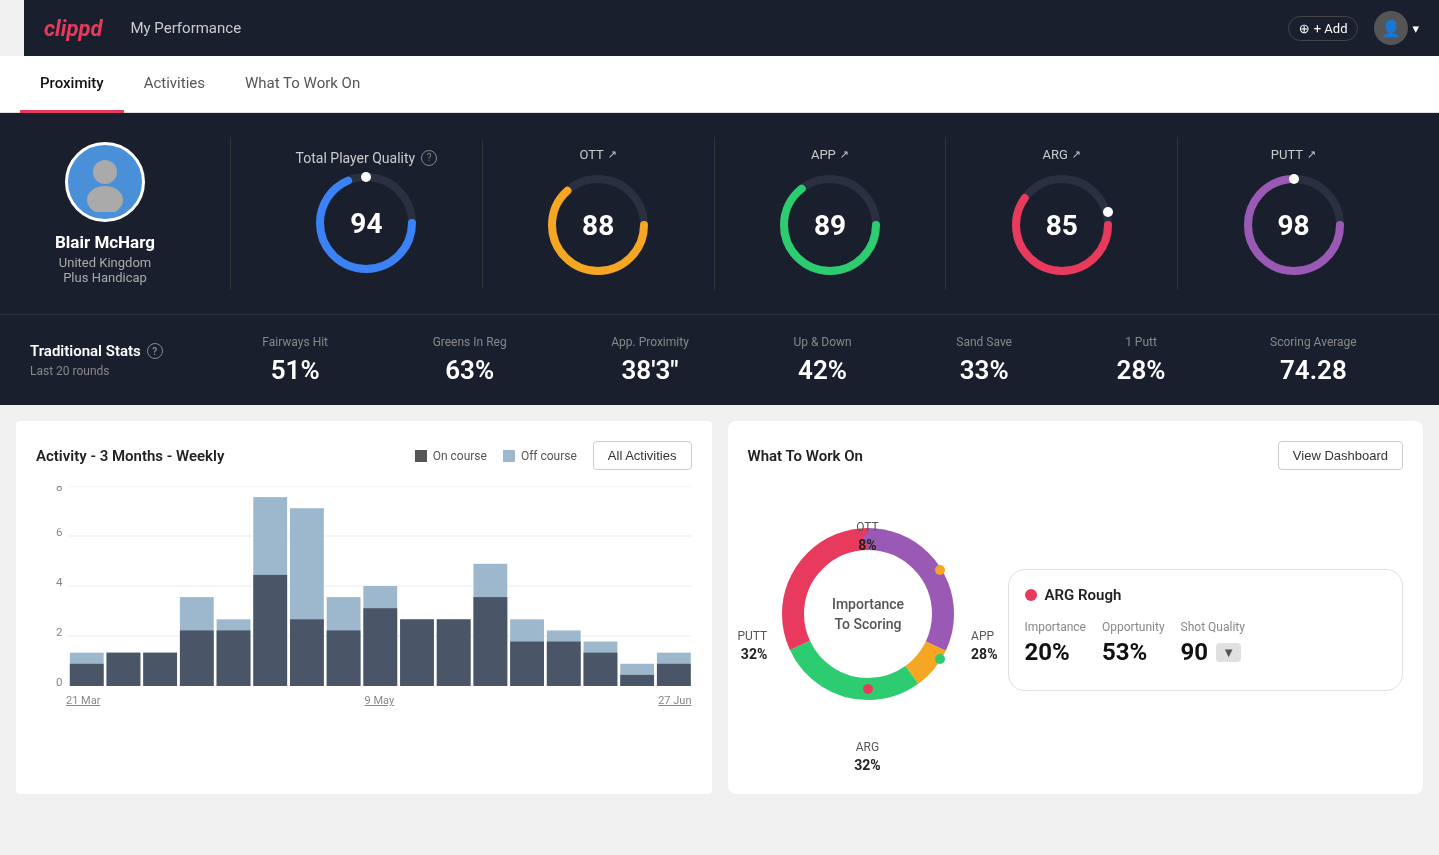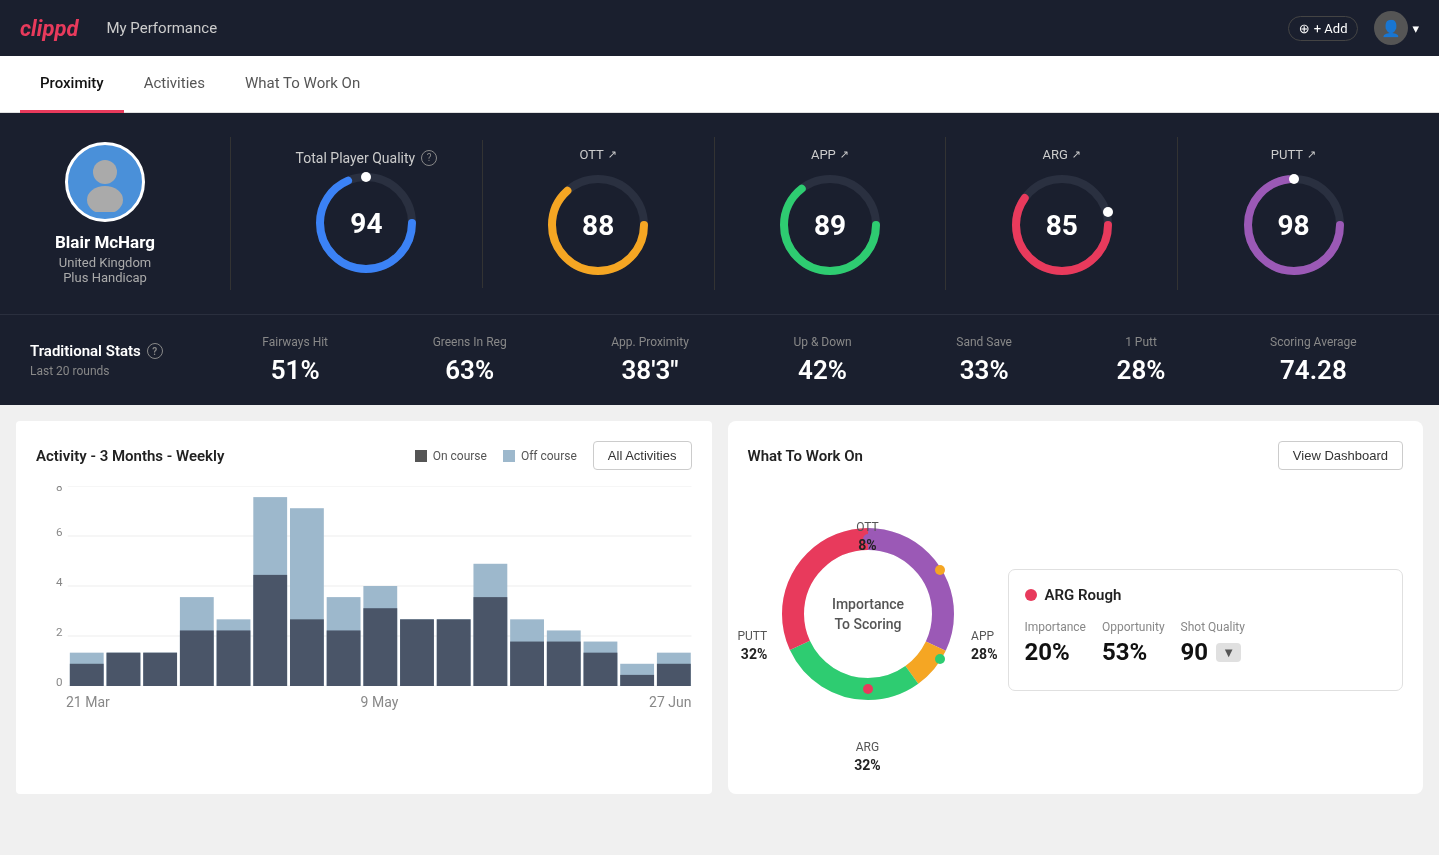--- a/index.html
+++ b/index.html
@@ -6,20 +6,21 @@
     body { font-family: -apple-system, BlinkMacSystemFont, 'Segoe UI', Roboto, sans-serif; background: #f0f0f0; }
 
     
     .header {
       background: #1a1f2e;
       display: flex;
       align-items: center;
       padding: 0 20px;
       height: 56px;
       justify-content: space-between;
+      margin-left: 24px;
     }
     .header-logo {
       display: flex;
       align-items: center;
       gap: 8px;
     }
     .logo-text {
       font-size: 22px;
       font-weight: 700;
       color: #e83a5c;
@@ -312,22 +313,23 @@
       margin-top: 10px;
     }
     .chart-svg {
       width: 100%;
       height: 200px;
     }
     .chart-x-labels {
       display: flex;
       justify-content: space-between;
       padding: 4px 0 0 30px;
-      font-size: 14px;
+      font-size: 11px;
       color: #888;
+      text-decoration: underline;
     }
 
     
     .work-on-card {
       background: #fff;
       border-radius: 8px;
       padding: 20px;
       flex: 1;
       min-width: 0;
     }
@@ -344,21 +346,21 @@
       display: flex;
       align-items: center;
       gap: 20px;
       margin-top: 10px;
     }
 
     
     .info-card {
       flex: 1;
       border: 1px solid #e0e0e0;
-      border-radius: 7px;
+      border-radius: 17px;
       padding: 16px;
       min-width: 280px;
     }
     .info-card-title {
       font-size: 15px;
       font-weight: 600;
       color: #222;
       display: flex;
       align-items: center;
       gap: 8px;

